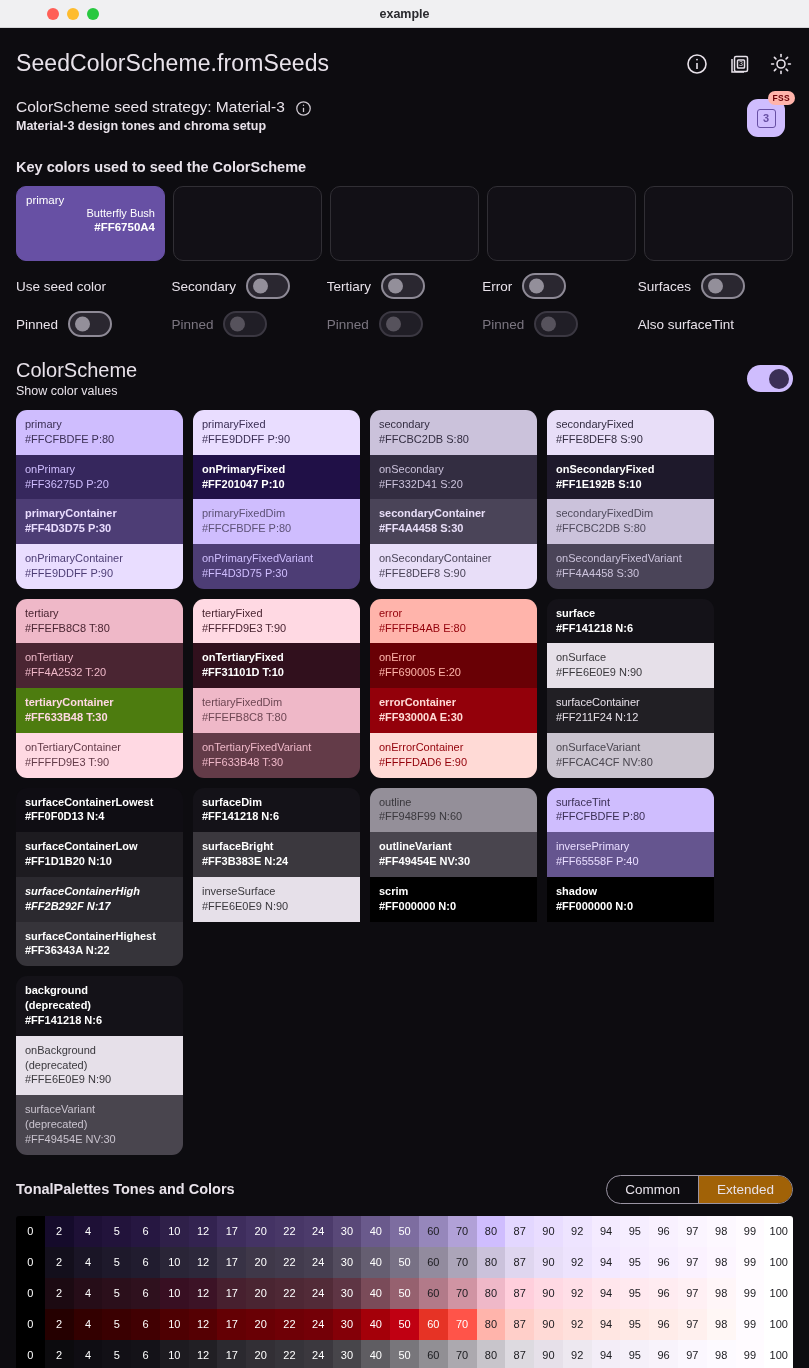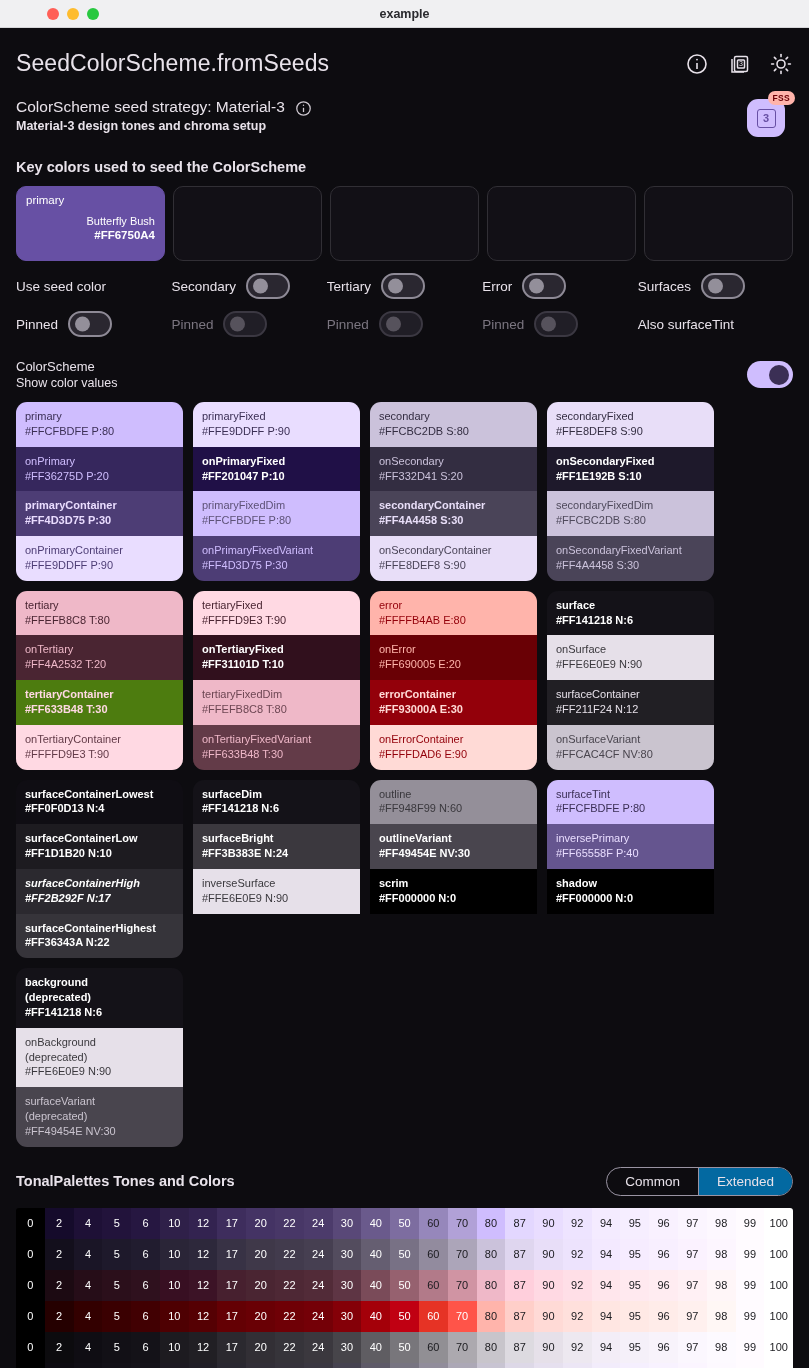--- a/index.html
+++ b/index.html
@@ -67,21 +67,21 @@
   .section-label { font-size: 14.5px; font-weight: bold; color: #e8e2ea; margin-top: 20px; }
 
   
   .keycolors { display: flex; gap: 8px; margin-top: 11px; }
   .kc {
     flex: 1; height: 75px; border-radius: 10px; position: relative;
     border: 1px solid #312f35; background: #121016;
   }
   .kc.filled { background: #6750a4; border-color: #6750a4; }
   .kc-name { position: absolute; left: 9px; top: 7px; font-size: 11.5px; color: #fff; }
-  .kc-bottom { position: absolute; right: 9px; bottom: 16px; text-align: right; }
+  .kc-bottom { position: absolute; right: 9px; bottom: 24px; text-align: right; }
   .kc-label { font-size: 11px; color: #fff; line-height: 1.35; }
   .kc-hex { font-size: 11.5px; font-weight: bold; color: #fff; line-height: 1.35; }
 
   
   .toggle-row { display: flex; align-items: center; margin-top: 12px; }
   .tg-label { font-size: 13.5px; color: #e8e2ea; white-space: nowrap; }
   .tg-label.dim { color: #7b7680; }
   .switch {
     width: 44px; height: 26px; border-radius: 14px; position: relative; flex: none;
     background: #2a2730; border: 2px solid #8e8a96;
@@ -92,21 +92,21 @@
   }
   .switch.dim { border-color: #3b3842; background: #201e26; }
   .switch.dim .thumb { background: #56525c; }
   .switch.on { background: #cfbdfe; border: none; width: 46px; height: 27px; }
   .switch.on .thumb {
     left: auto; right: 4px; width: 20px; height: 20px; background: #3b2f55;
   }
 
   
   .cs-header { display: flex; align-items: center; justify-content: space-between; margin-top: 22px; }
-  .cs-title { font-size: 13px; color: #e8e2ea; }
+  .cs-title { font-size: 20px; color: #e8e2ea; }
   .cs-sub { font-size: 12.5px; color: #e8e2ea; margin-top: 2px; }
 
   
   .cards { display: flex; flex-wrap: wrap; gap: 10px; margin-top: 12px; }
   .card {
     width: 167px; border-radius: 11px; overflow: hidden;
     display: flex; flex-direction: column;
   }
   .swatch { padding: 7px 9px 8px 9px; }
   .sw-name { font-size: 11px; line-height: 1.35; }
@@ -117,21 +117,21 @@
   .tp-header {
     display: flex; align-items: center; justify-content: space-between;
     margin-top: 20px;
   }
   .tp-title { font-size: 14.5px; font-weight: bold; color: #e8e2ea; }
   .seg { display: flex; border: 1px solid #9a94a3; border-radius: 16px; overflow: hidden; }
   .seg-btn {
     padding: 6px 18px; font-size: 13.5px; color: #e8e2ea; background: transparent;
     border: none; font-family: "Liberation Sans", sans-serif; cursor: pointer;
   }
-  .seg-btn.active { background: #0369a1; }
+  .seg-btn.active { background: #a16207; }
   .seg-btn + .seg-btn { border-left: 1px solid #9a94a3; }
 
   .palette { margin-top: 12px; border-radius: 3px; overflow: hidden; }
   .pal-row { display: flex; height: 31px; }
   .pal-cell {
     flex: 1; display: flex; align-items: center; justify-content: center;
     font-size: 11px; line-height: 1;
   }
 </style>
 </head>

